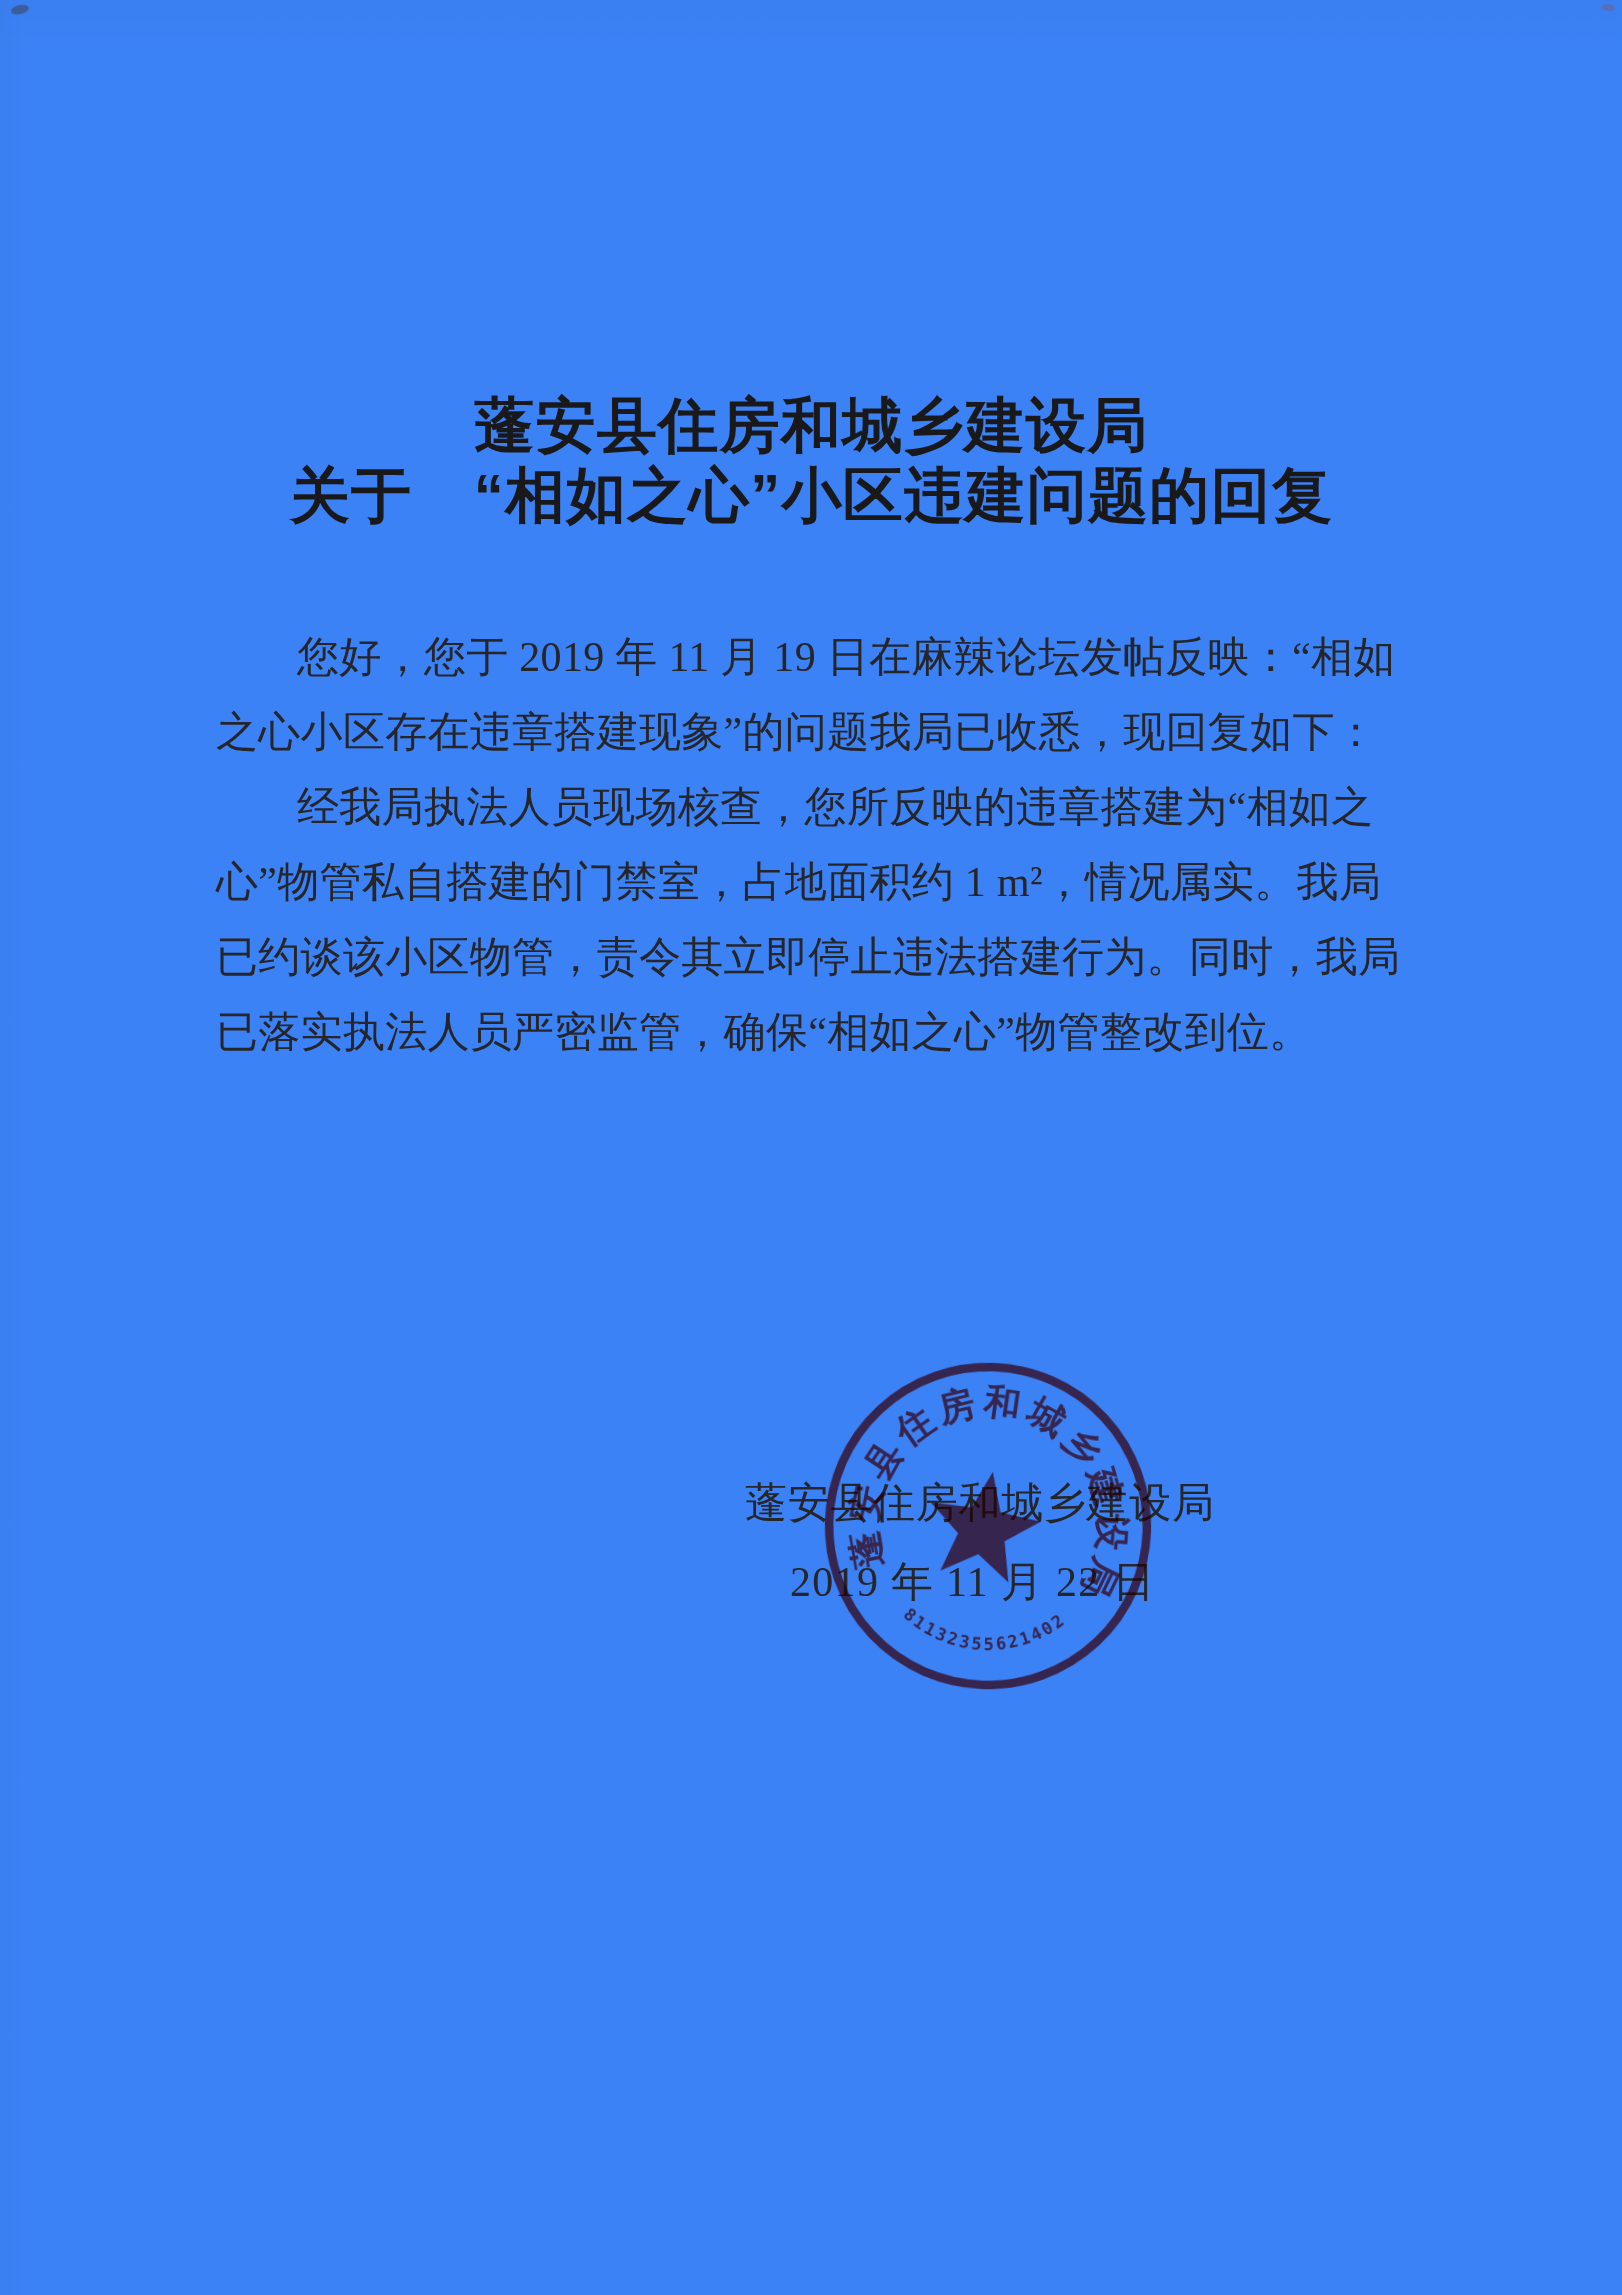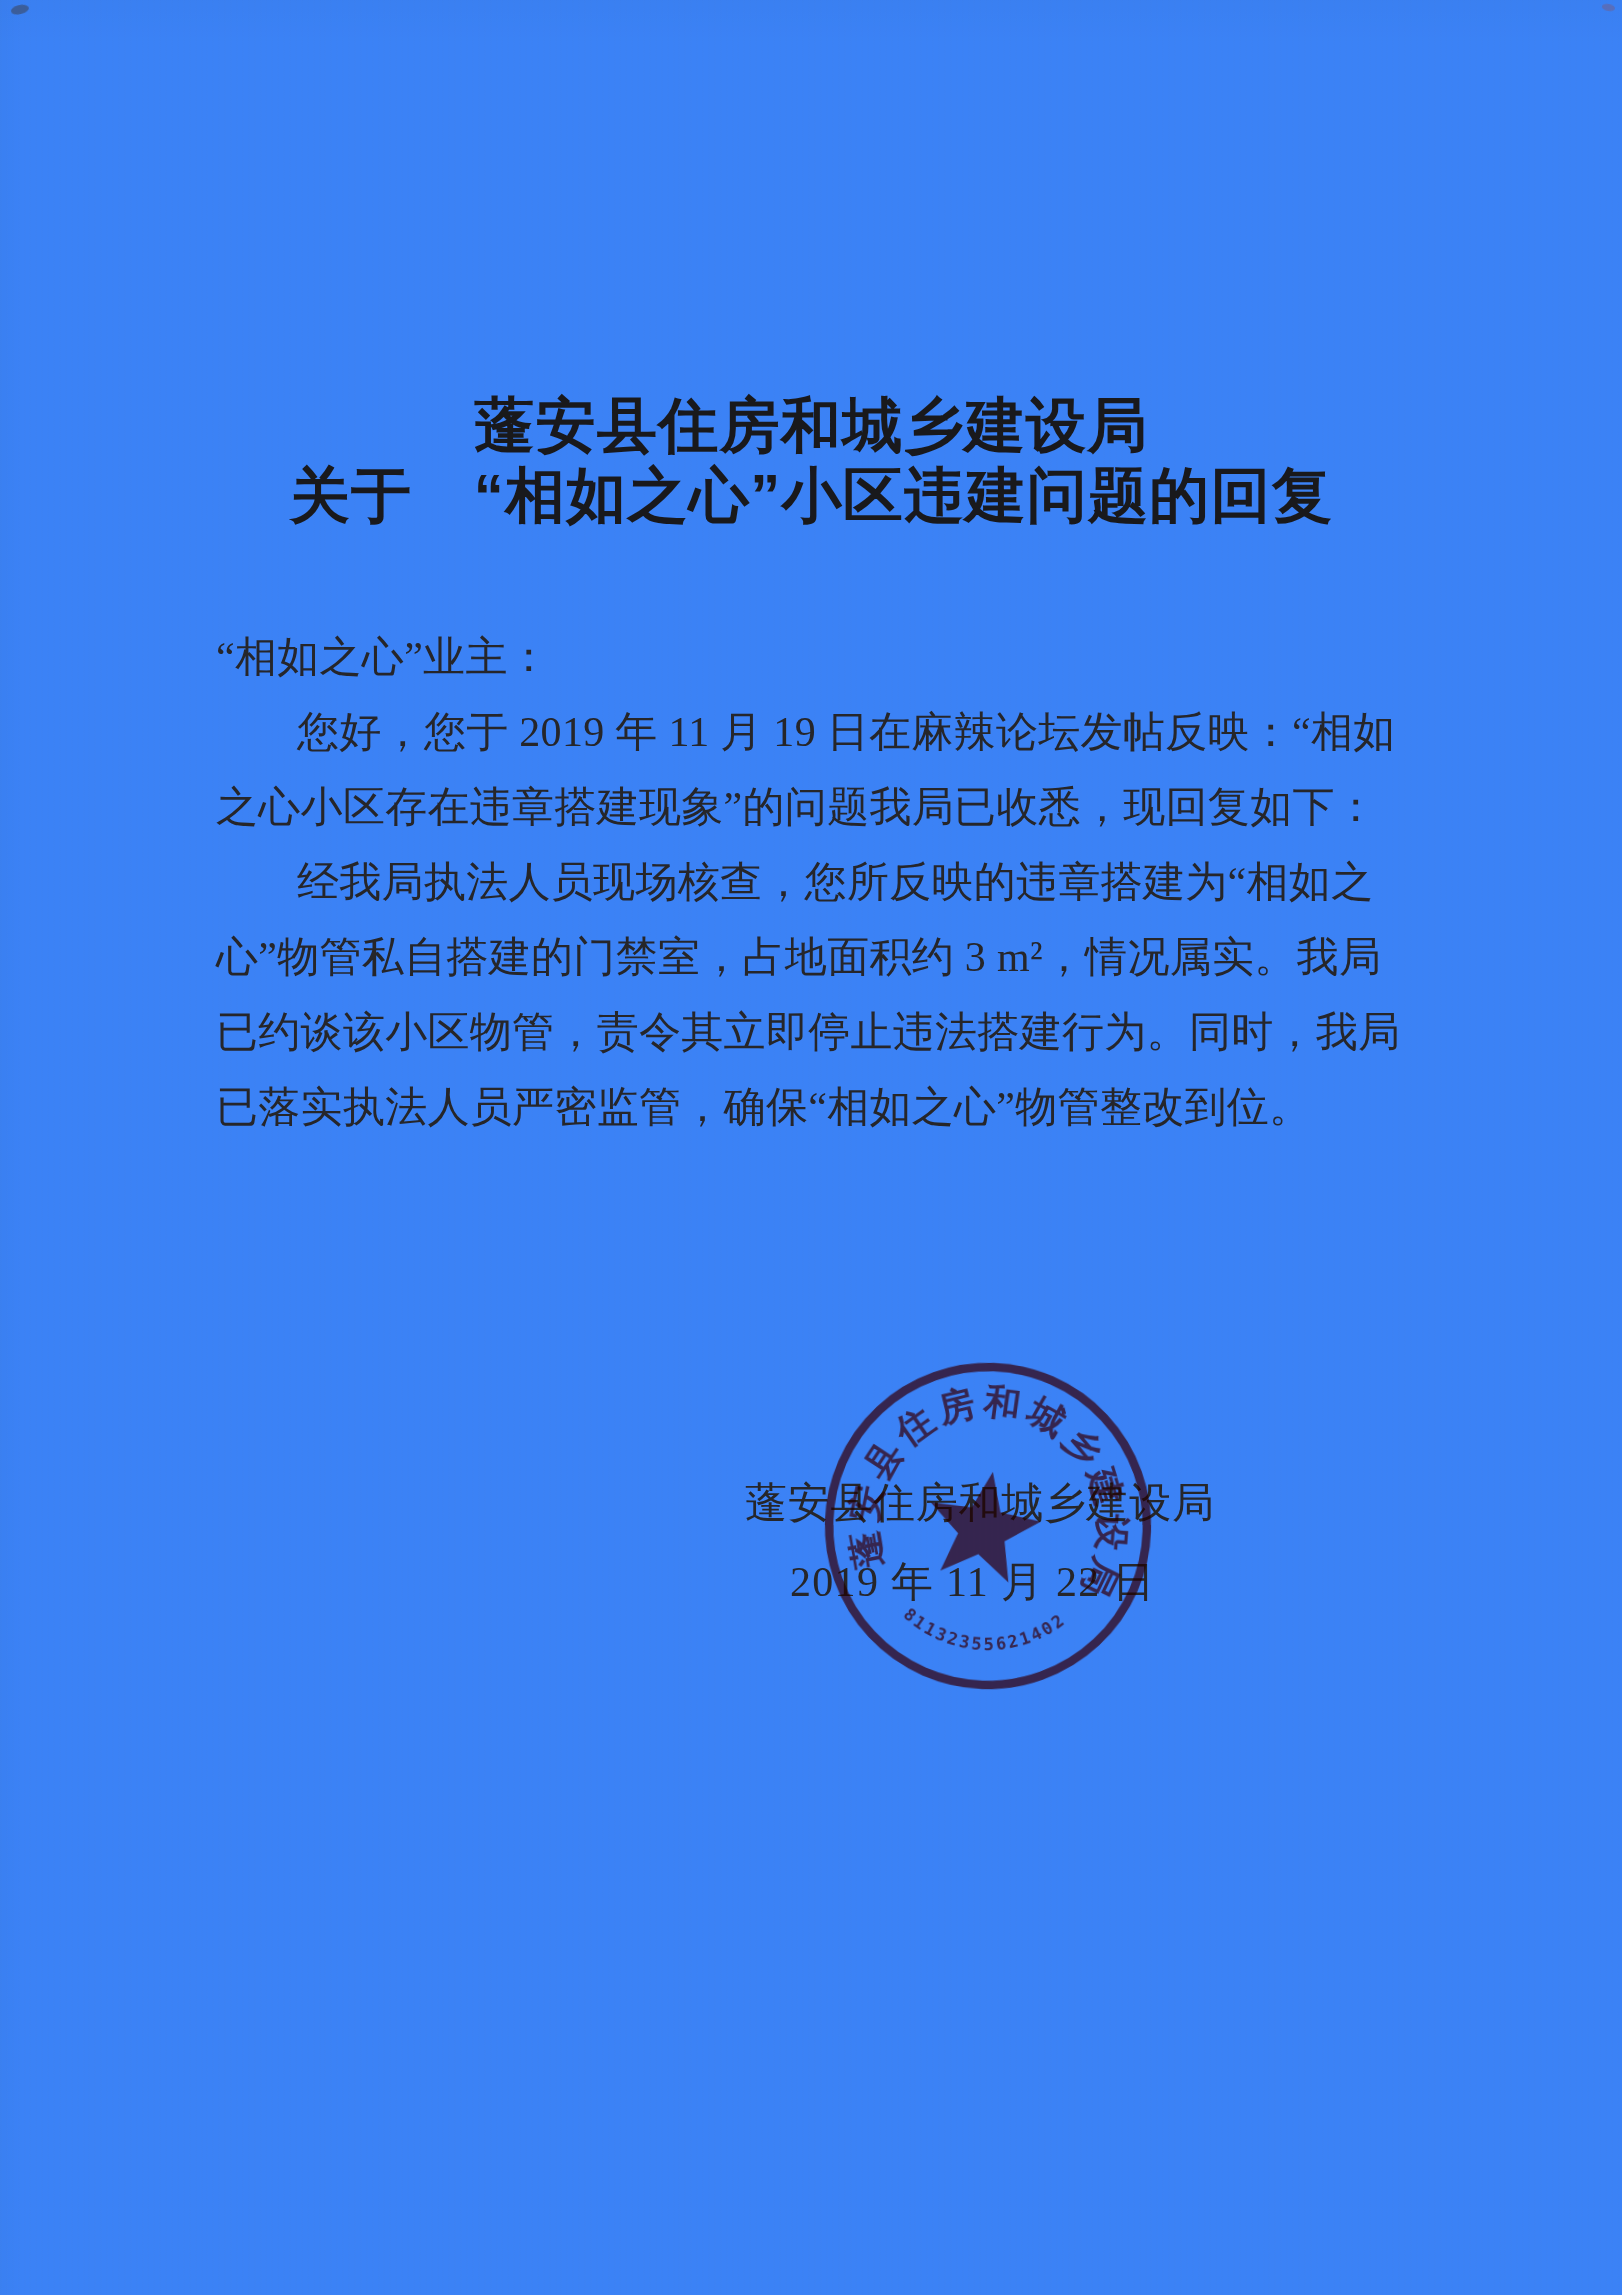--- a/index.html
+++ b/index.html
@@ -69,25 +69,24 @@
 <div class="page">
 
   <div class="scan-texture"></div>
   <div class="speck speck-tl"></div>
   <div class="speck speck-tr"></div>
 
   <h1 class="title title-1">蓬安县住房和城乡建设局</h1>
   <h1 class="title title-2">关于　“相如之心”小区违建问题的回复</h1>
 
   <div class="letter-body">
-    <div class="body-line">“相如之心”业主：</div>
     <div class="body-line indent">您好，您于 2019 年 11 月 19 日在麻辣论坛发帖反映：“相如</div>
     <div class="body-line">之心小区存在违章搭建现象”的问题我局已收悉，现回复如下：</div>
     <div class="body-line indent">经我局执法人员现场核查，您所反映的违章搭建为“相如之</div>
-    <div class="body-line">心”物管私自搭建的门禁室，占地面积约 3 m²，情况属实。我局</div>
+    <div class="body-line">心”物管私自搭建的门禁室，占地面积约 1 m²，情况属实。我局</div>
     <div class="body-line">已约谈该小区物管，责令其立即停止违法搭建行为。同时，我局</div>
     <div class="body-line">已落实执法人员严密监管，确保“相如之心”物管整改到位。</div>
   </div>
 
   <div class="sig-org">蓬安县住房和城乡建设局</div>
   <div class="sig-date">2019 年 11 月 22 日</div>
 
   <svg class="stamp" viewBox="-260 -260 520 520" xmlns="http://www.w3.org/2000/svg" xmlns:xlink="http://www.w3.org/1999/xlink">
     <defs>
       <path id="arc-top" d="M -139 97.5 A 170 170 0 1 1 139 97.5" fill="none"></path>

